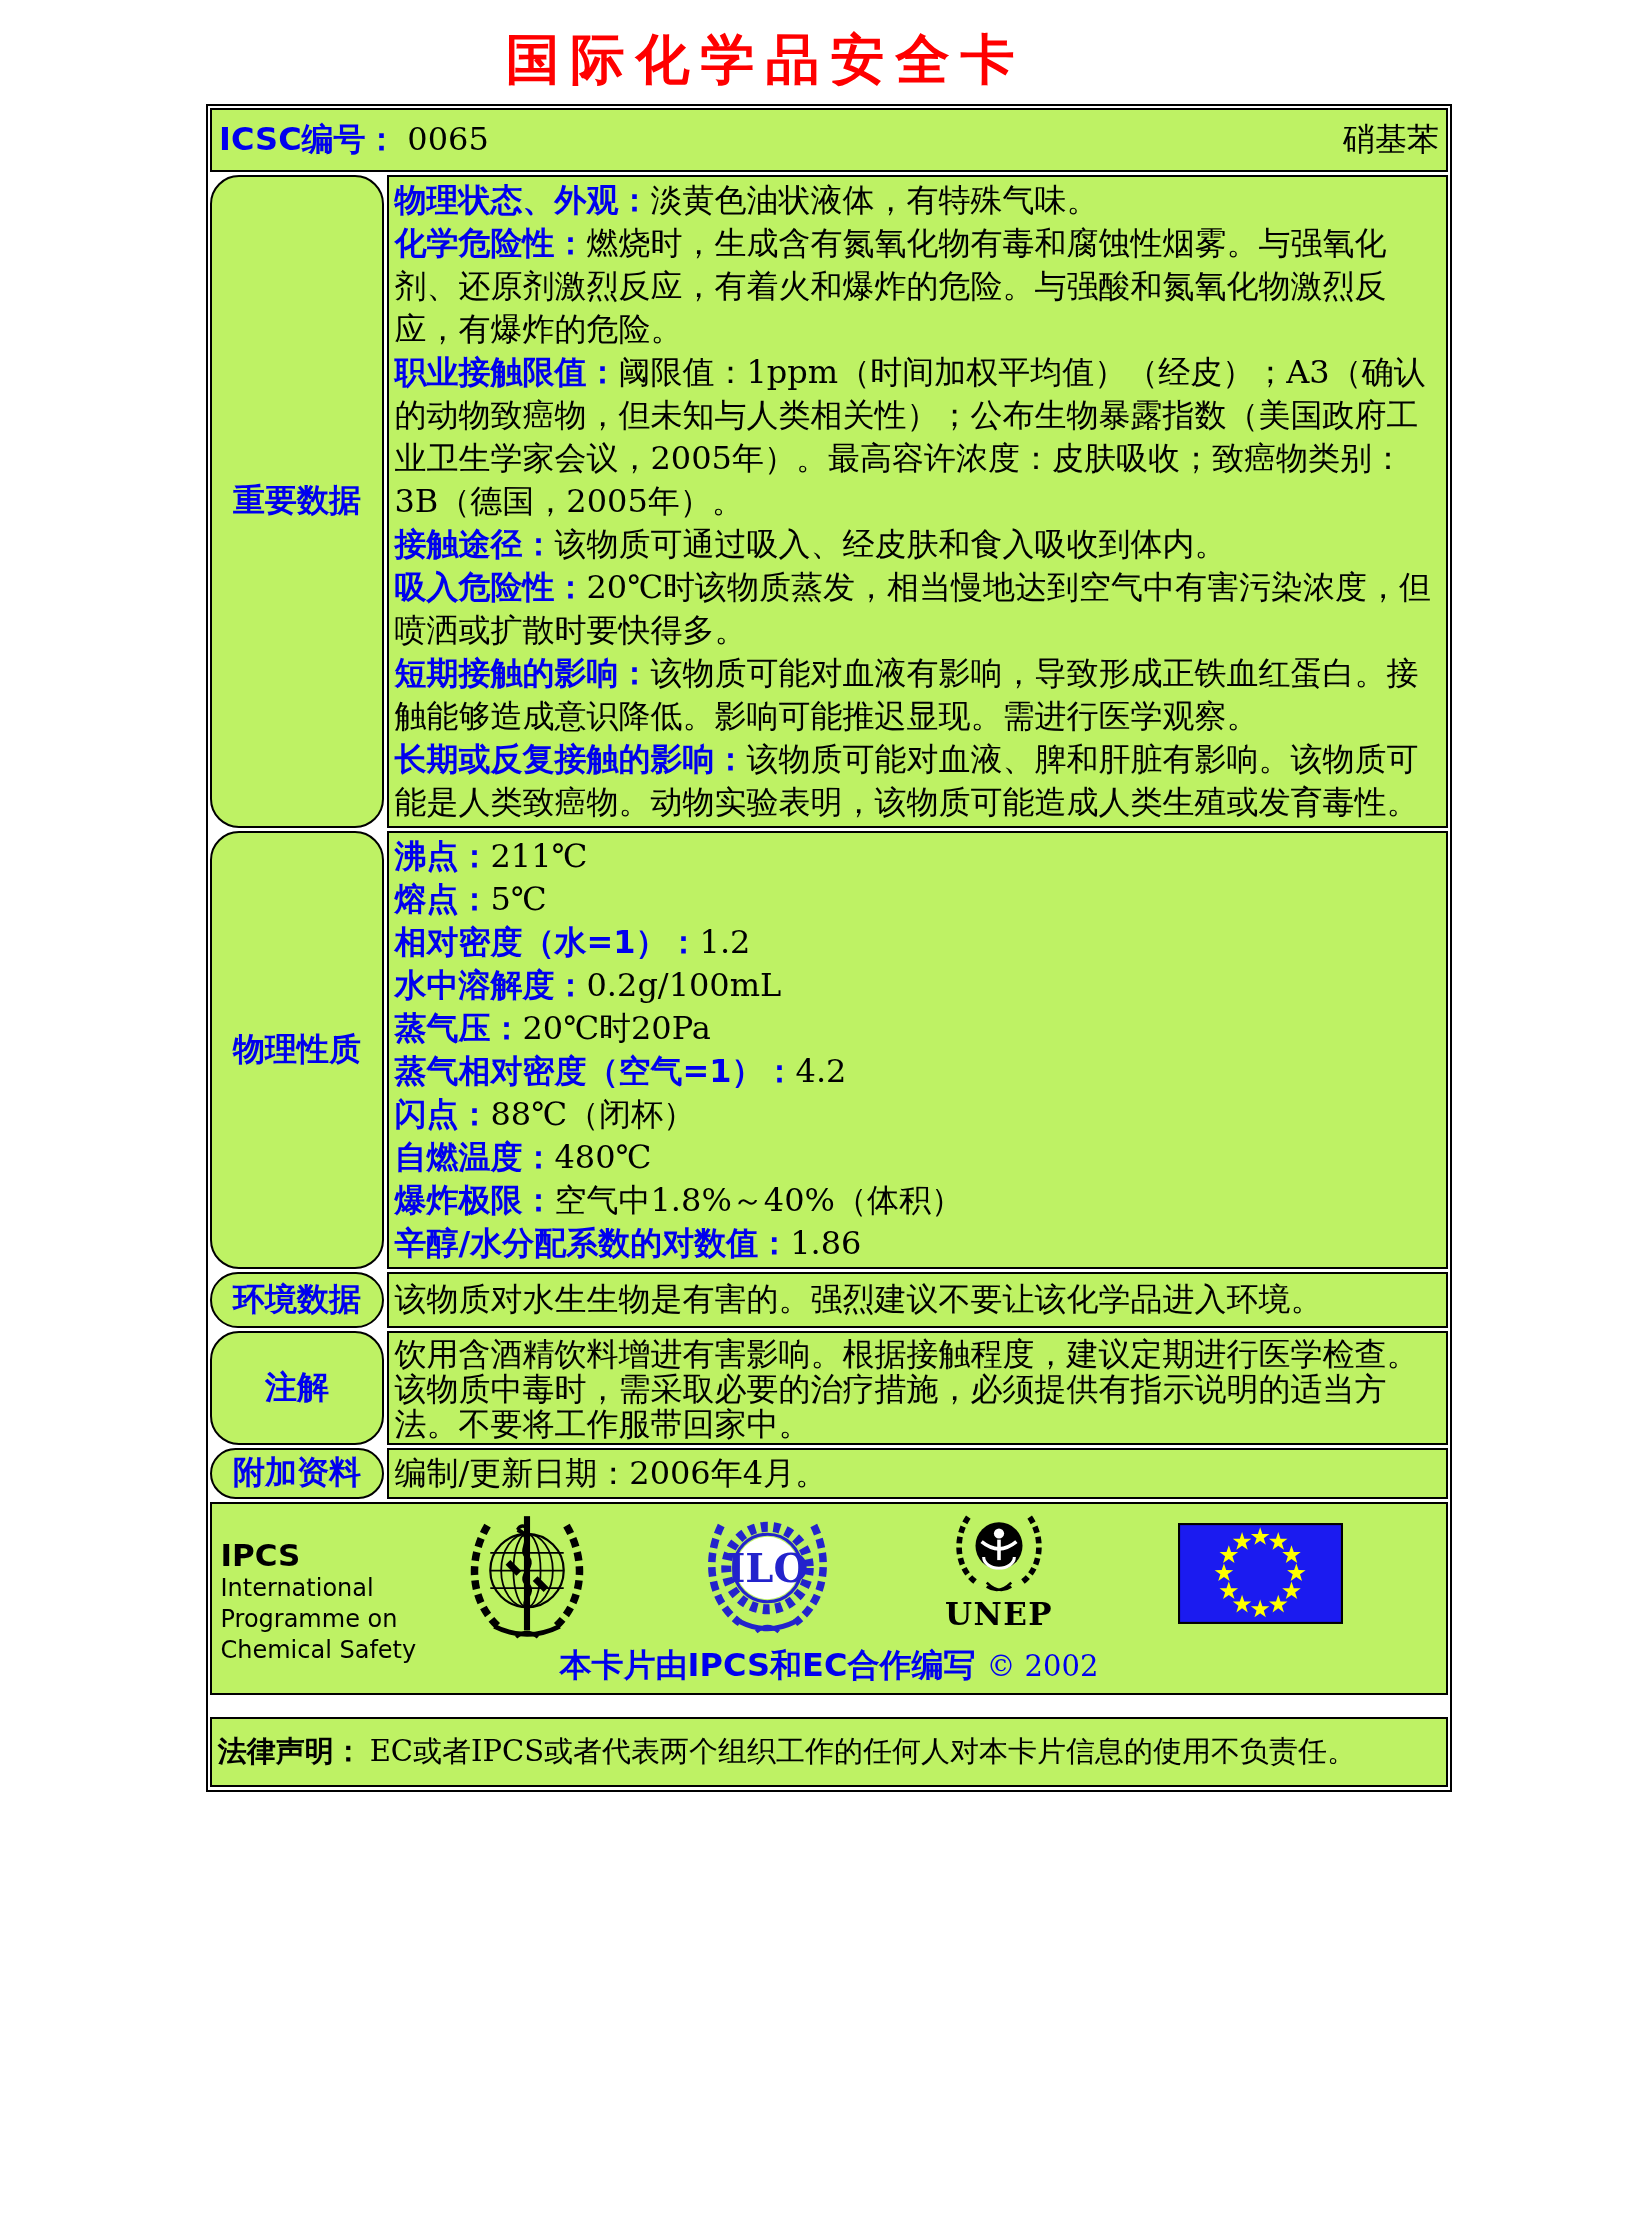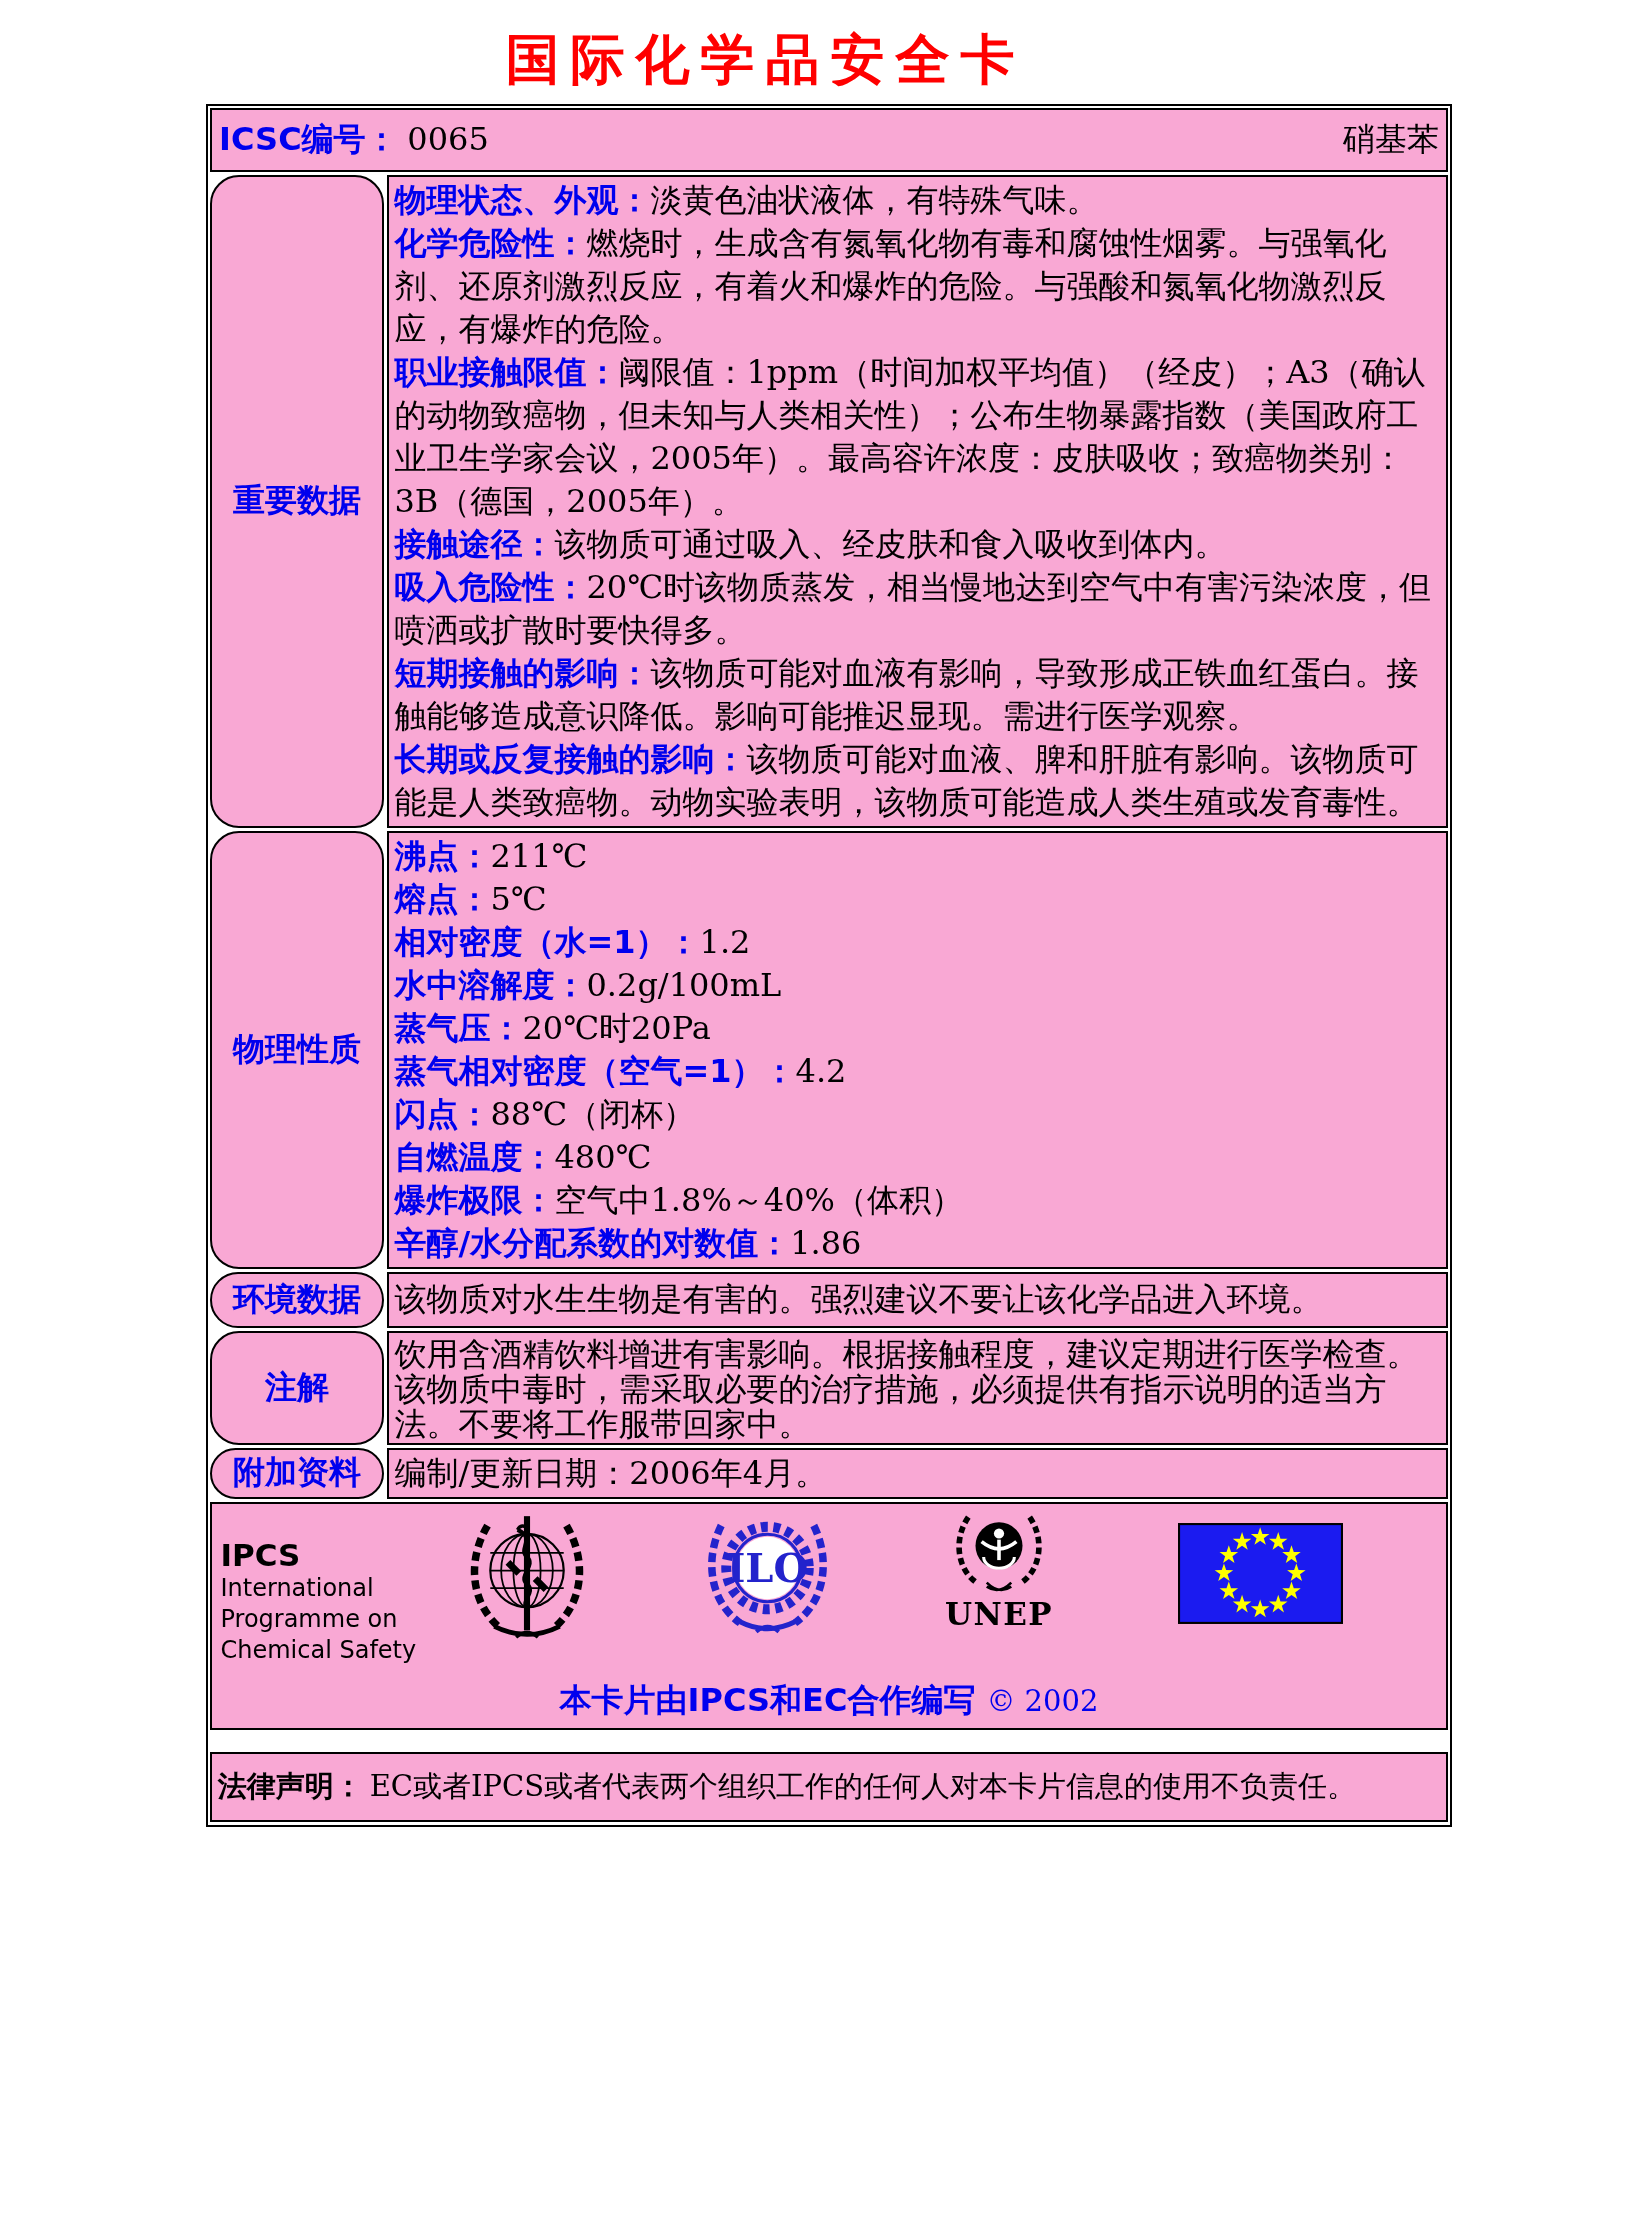--- a/index.html
+++ b/index.html
@@ -20,38 +20,38 @@
     position:absolute;top:24px;left:0;width:1531px;text-align:center;
     font-family:"DejaVu Sans", sans-serif;font-weight:bold;
     font-size:54px;letter-spacing:11px;color:var(--title-red);
   }
   .card{
     position:absolute;left:206px;top:104px;width:1246px;
     border:2.8px solid #000;background:#fff;padding:2.1px;
     display:flex;flex-direction:column;gap:2.8px;
   }
   .row{display:flex;gap:2.8px;}
-  .cell{border:2.1px solid #000;background:#f9a8d4;}
+  .cell{border:2.1px solid #000;background:#bef264;}
   .label-cell{
     flex:0 0 174px;display:flex;align-items:center;justify-content:center;
     font-family:"DejaVu Sans", sans-serif;font-weight:bold;
     font-size:32px;color:var(--accent);text-align:center;border-radius:29px;
   }
   .content-cell{flex:1;padding:2.1px 5.6px;font-size:32px;line-height:43px;}
   .para{margin:0;}
   .blbl{color:var(--accent);font-weight:bold;font-family:"DejaVu Sans", sans-serif;}
   .header-cell{
     flex:1;height:64px;display:flex;align-items:center;justify-content:space-between;
     padding:0 7px;font-size:32px;
   }
   .header-left .blbl{margin-right:9.7px;}
   .env-cell{display:flex;align-items:center;min-height:56px;}
   .notes-cell{line-height:35px;padding-top:4.2px;padding-bottom:1px;}
   .addl-cell{display:flex;align-items:center;min-height:45px;}
-  .logos-cell{flex:1;height:228px;position:relative;}
+  .logos-cell{flex:1;height:193px;position:relative;}
   .ipcs-block{position:absolute;left:8.4px;top:33px;font-family:"DejaVu Sans", sans-serif;}
   .ipcs-acronym{font-weight:bold;font-size:31px;line-height:36px;}
   .ipcs-line{font-size:24px;line-height:31px;}
   .logo{position:absolute;}
   .logo-who{left:247px;top:4.2px;}
   .logo-ilo{left:491px;top:9.7px;}
   .logo-unep{left:733px;top:7px;text-align:center;}
   .unep-word{font-family:"DejaVu Serif", serif;font-weight:bold;font-size:31px;line-height:31px;letter-spacing:1.4px;margin-top:-4.2px;}
   .logo-eu{left:966px;top:19.5px;}
   .footer-caption{

